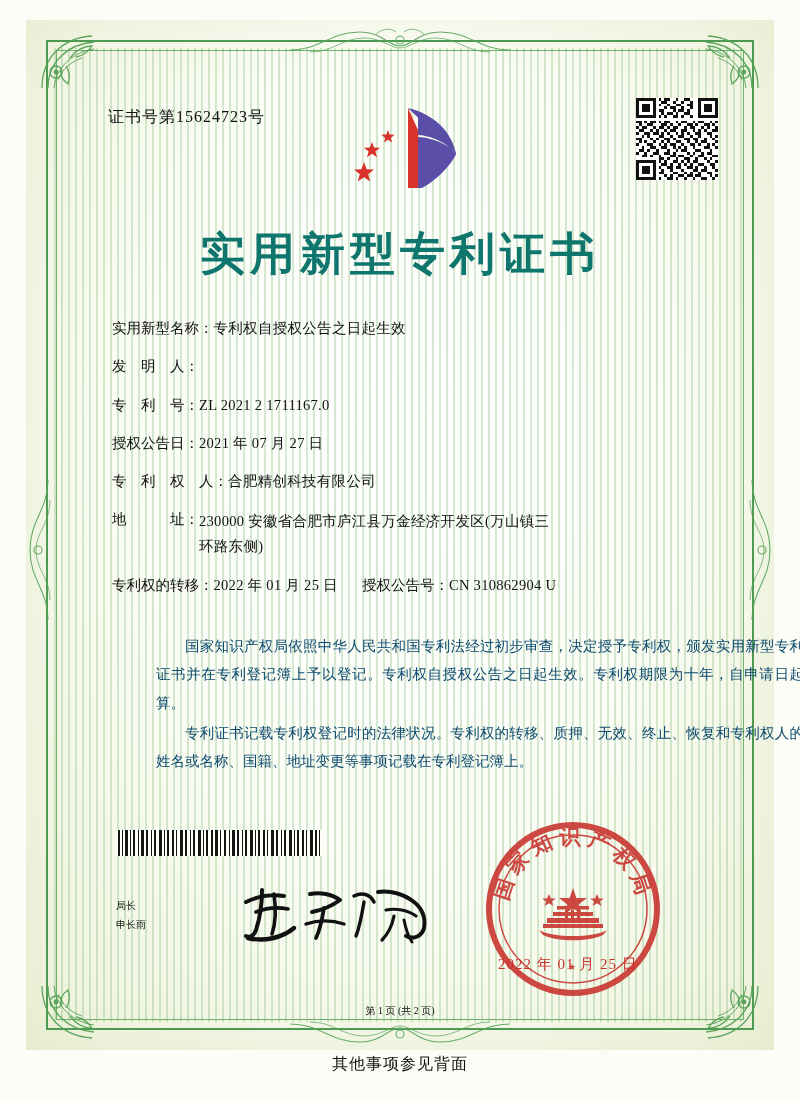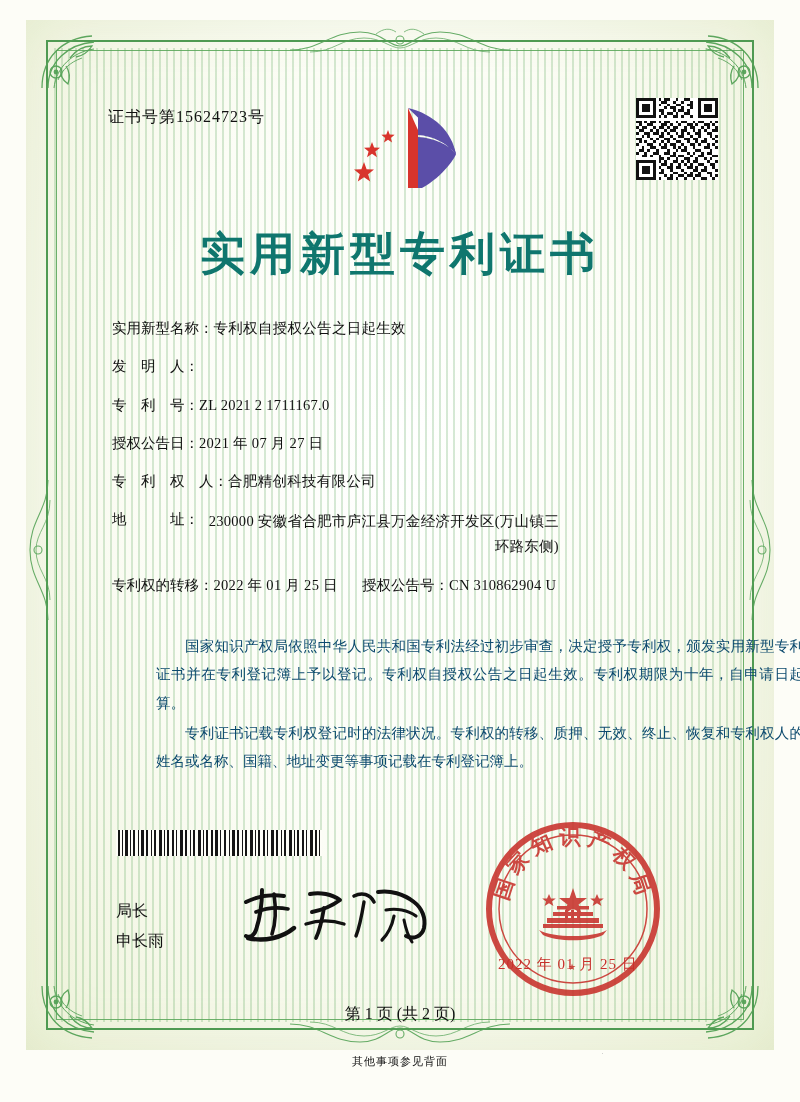--- a/index.html
+++ b/index.html
@@ -127,21 +127,21 @@
   .lbl {
     white-space: pre;
     flex: 0 0 auto;
     color: #111;
   }
   .val {
     flex: 1 1 auto;
     color: #111;
     letter-spacing: 0.3px;
   }
-  .row.addr .val { max-width: 360px; line-height: 1.7; text-align: right; }
+  .row.addr .val { max-width: 360px; line-height: 1.7; }
   .row.pub {
     margin-bottom: 14px;
   }
   .pub-right {
     margin-left: 24px;
     white-space: nowrap;
   }
 
   
   .body-text {
@@ -160,21 +160,21 @@
   .barcode {
     position: absolute;
     left: 116px; top: 830px;
     width: 206px; height: 26px;
   }
 
   
   .sig-labels {
     position: absolute;
     left: 116px; top: 896px;
-    font-size: 16px;
+    font-size: 10px;
     line-height: 1.9;
     color: #111;
   }
   .handwriting {
     position: absolute;
     left: 236px; top: 876px;
     width: 210px; height: 72px;
   }
 
   
@@ -189,28 +189,28 @@
     font-size: 15px;
     color: #c8312b;
     letter-spacing: 1px;
   }
 
   
   .page-no {
     position: absolute;
     left: 0; right: 0; top: 1004px;
     text-align: center;
-    font-size: 16px;
+    font-size: 10px;
     color: #111;
   }
   .backside-note {
     position: absolute;
     left: 0; right: 0; top: 1054px;
     text-align: center;
-    font-size: 11px;
+    font-size: 16px;
     color: #111;
     letter-spacing: 1px;
   }
   .faint-mark {
     position: absolute;
     right: 196px; top: 1048px;
     font-size: 9px;
     color: #bdbdbd;
   }
 </style>

